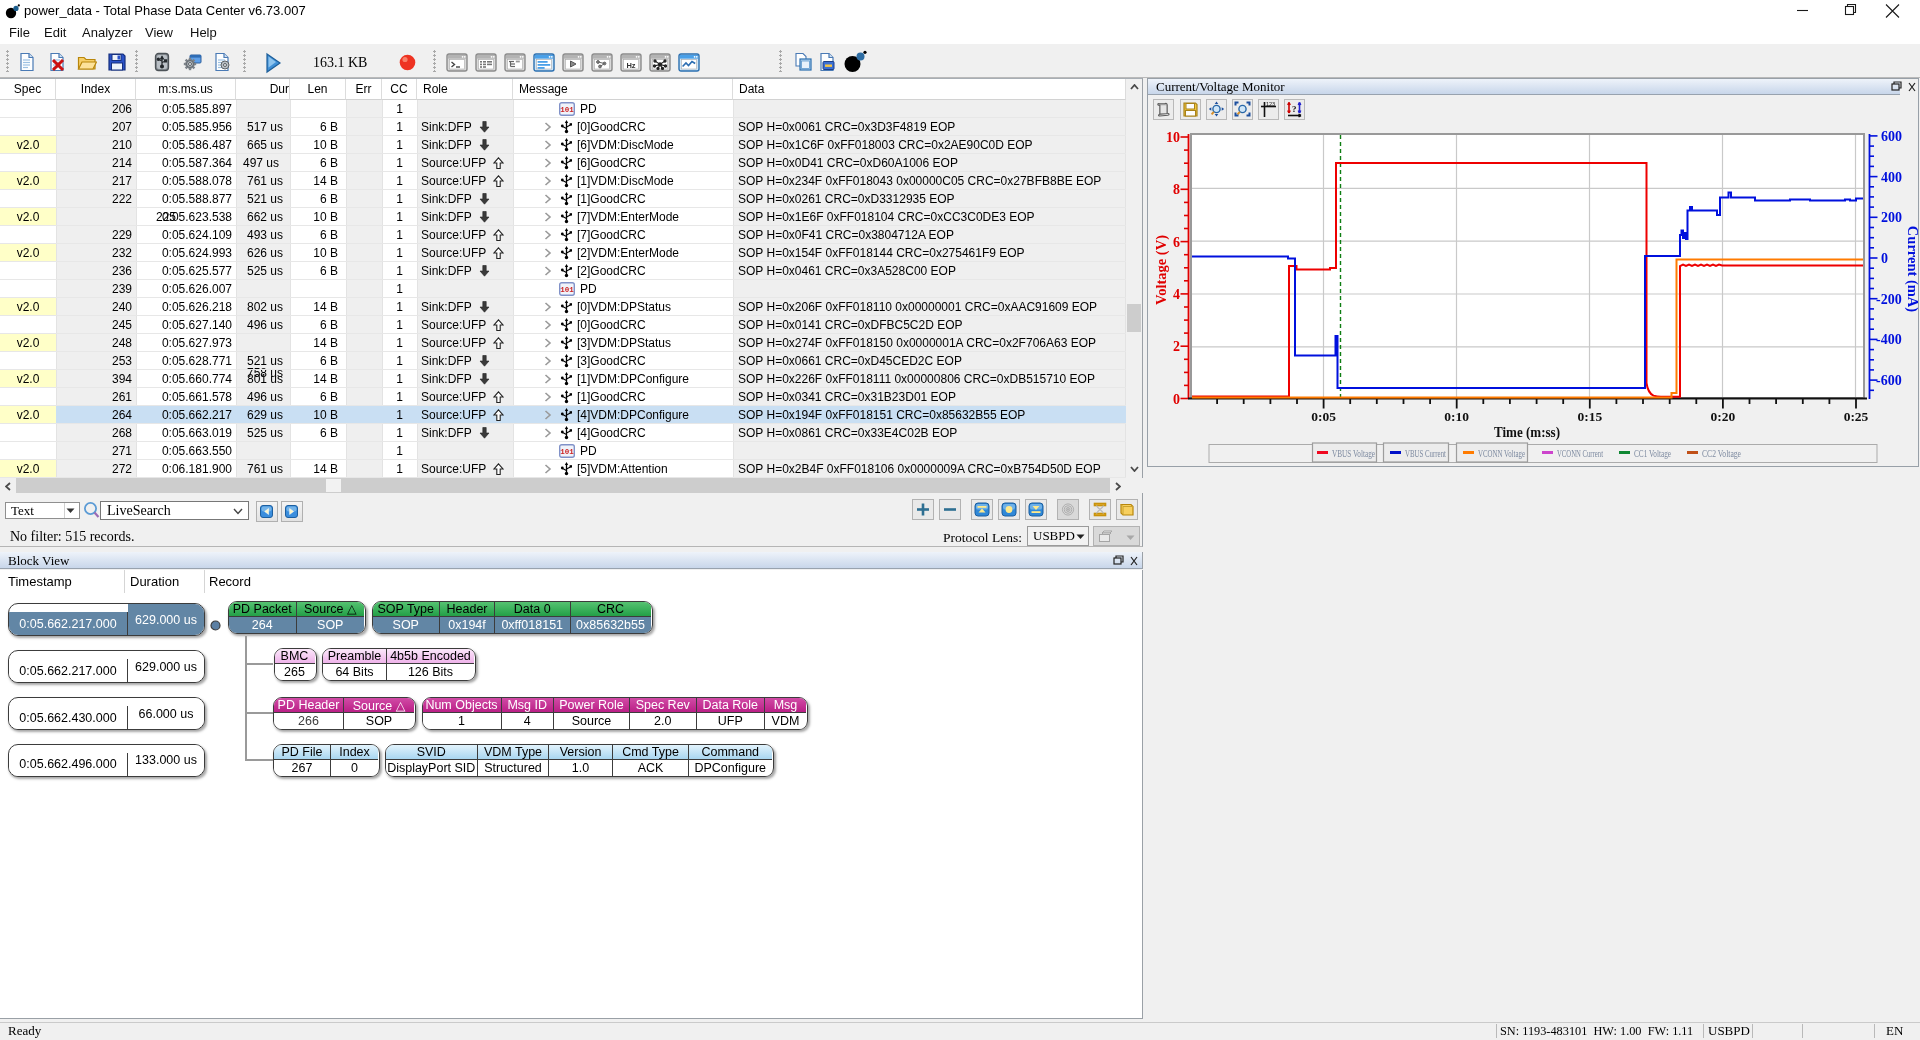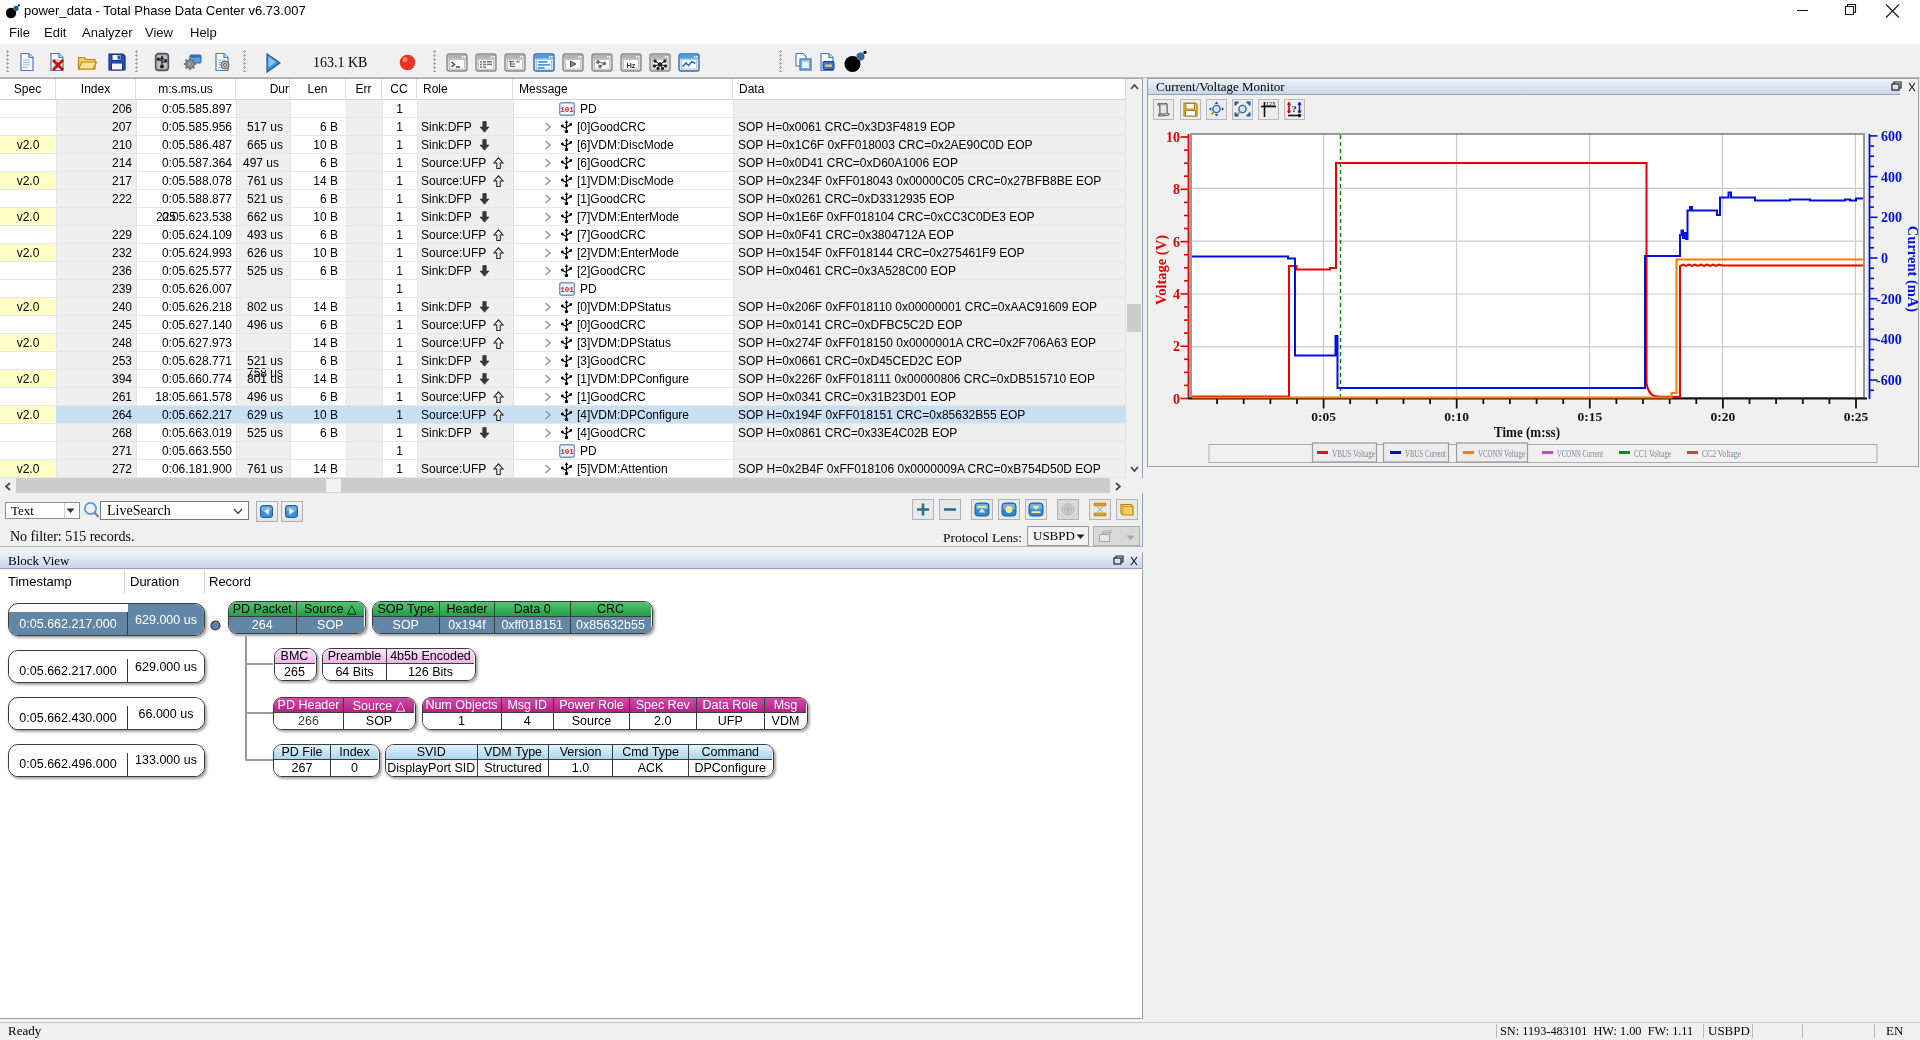--- a/index.html
+++ b/index.html
@@ -728,21 +728,21 @@
   <rect x="9.6" y="3.2" width="2.4" height="2.4" stroke="none"></rect>
   <circle cx="6.5" cy="11.5" r="1.7" stroke="none"></circle>
  </g>
     </svg>
 <div class="cell" style="left:577px;width:156px;">[1]VDM:DPConfigure</div>
 <div class="cell" style="left:738px;width:388px;">SOP H=0x226F 0xFF018111 0x00000806 CRC=0xDB515710 EOP</div>
 </div>
 <div class="gline" style="top:387px"></div>
 <div class="row" style="top:388px;">
 <div class="cell rt" style="left:56px;width:76px;">261</div>
-<div class="cell rt" style="left:136px;width:96px;">18:05.661.578</div>
+<div class="cell rt" style="left:136px;width:96px;">0:05.661.578</div>
 <div class="cell rt" style="left:236px;width:47px;">496 us</div>
 <div class="cell rt" style="left:290px;width:48px;">6 B</div>
 <div class="cell ctr" style="left:382px;width:35px;">1</div>
 <div class="cell" style="left:421px;width:92px;">Source:UFP</div>
 <svg style="position:absolute;left:493px;top:3px" width="11" height="12" viewBox="0 0 11 12">
  <path d="M5.5 0.8 L10 6 H7.2 V11.5 H3.8 V6 H1 Z" fill="#fff" stroke="#222" stroke-width="1.1"></path>
     </svg>
 <svg style="position:absolute;left:544px;top:4px" width="8" height="10" viewBox="0 0 8 10">
  <path d="M1.5 1 L6 5 L1.5 9" stroke="#9a9a9a" stroke-width="1.6" fill="none"></path>
     </svg>

